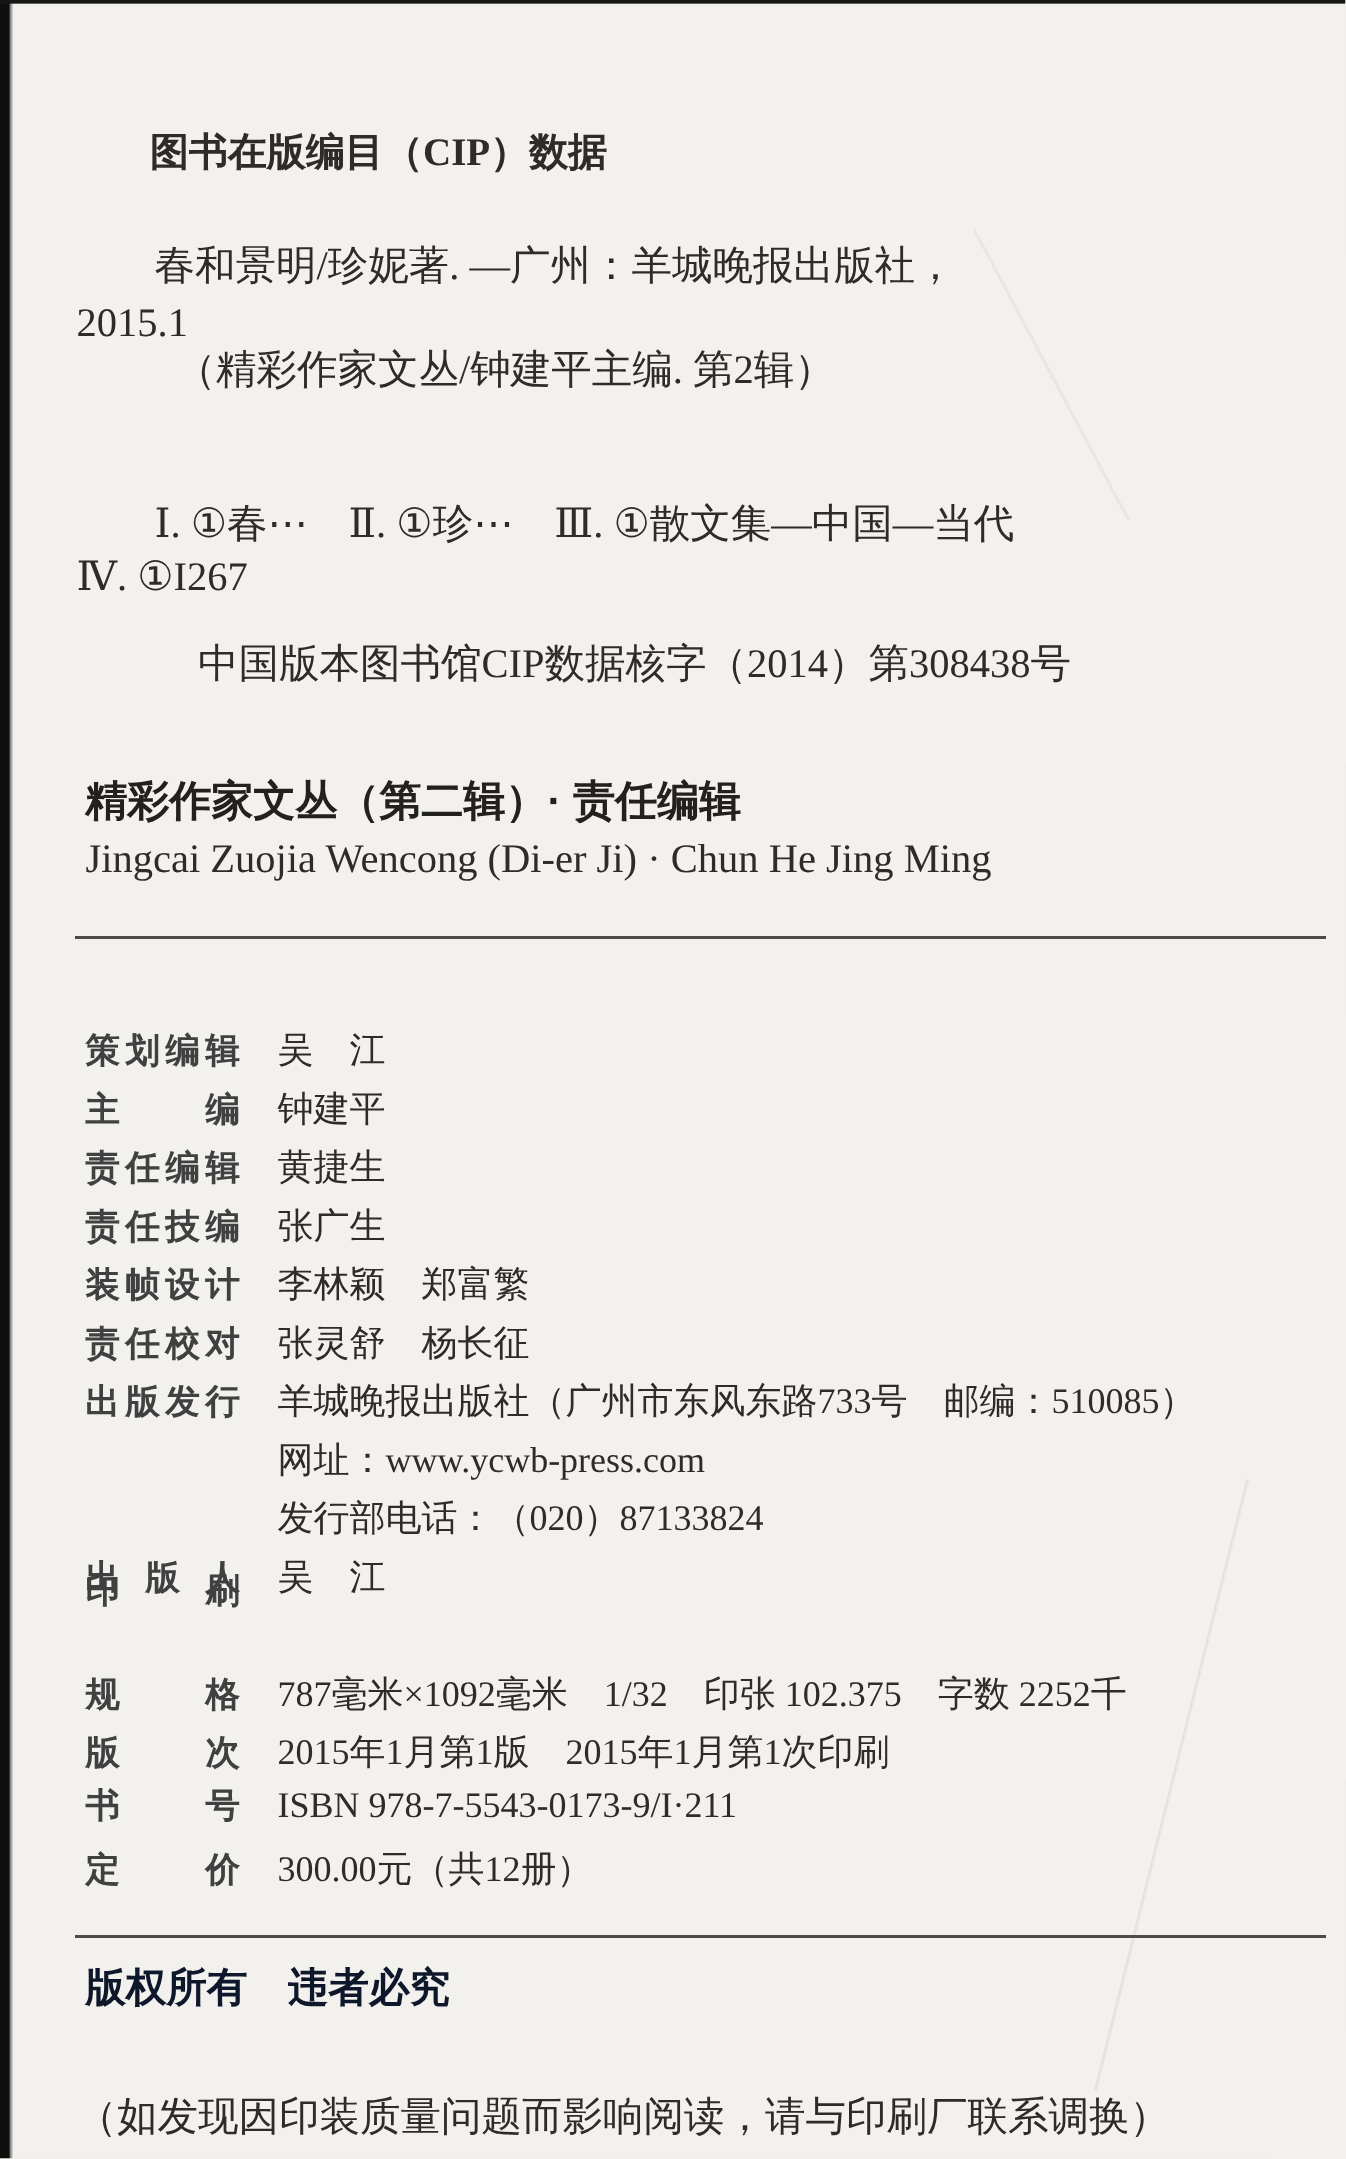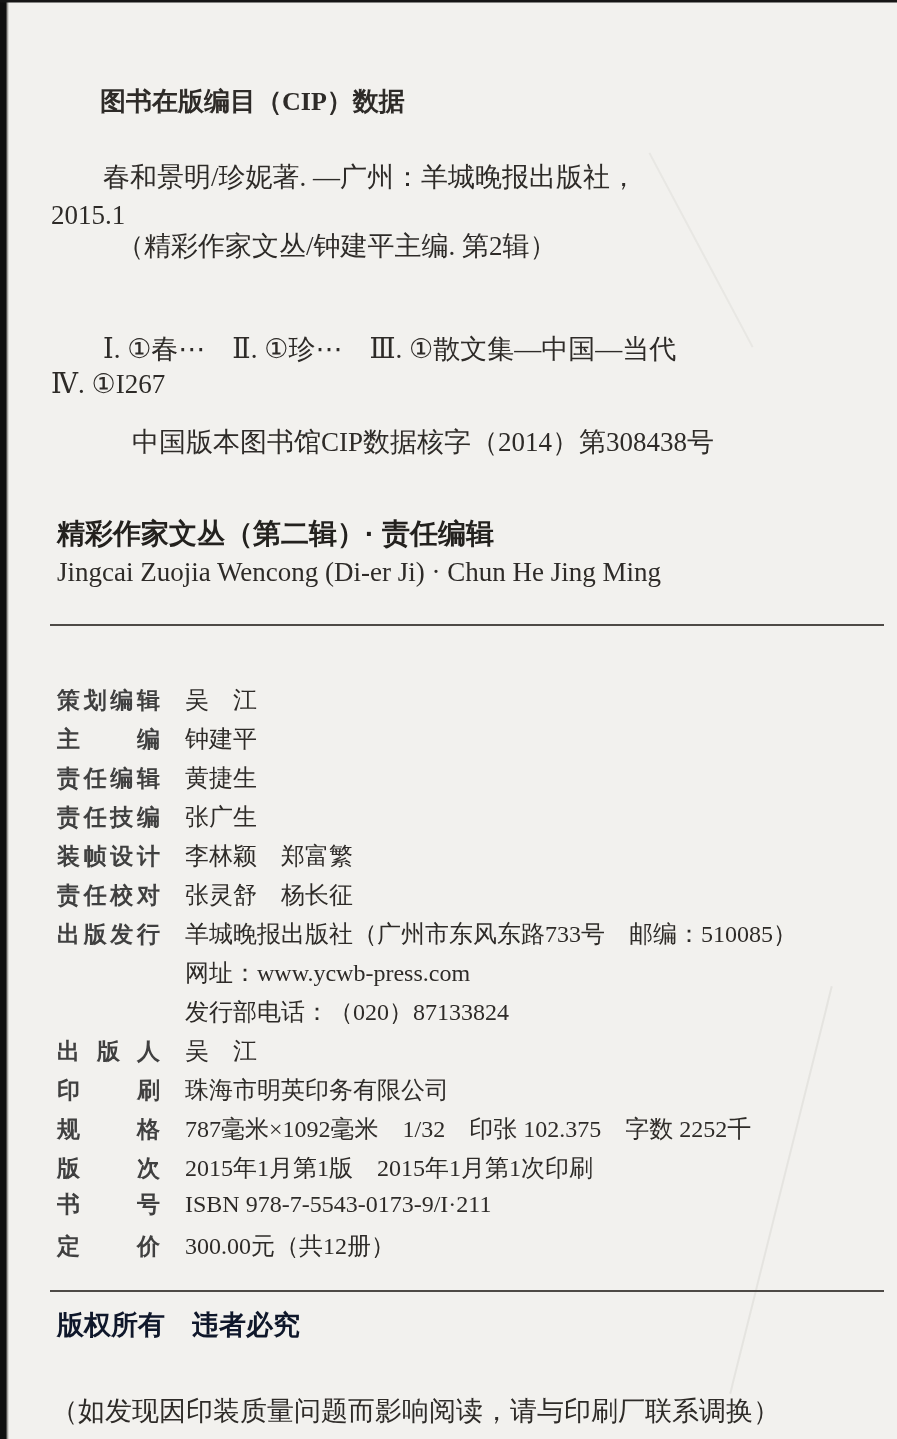--- a/index.html
+++ b/index.html
@@ -118,21 +118,20 @@
     <div class="credit-row">
       <div class="credit-label"></div>
       <div class="credit-value">发行部电话：（020）87133824</div>
     </div>
     <div class="credit-row">
       <div class="credit-label">出版人</div>
       <div class="credit-value">吴　江</div>
     </div>
     <div class="credit-row">
       <div class="credit-label">印刷</div>
-      <div class="credit-value">珠海市明英印务有限公司</div>
     </div>
     <div class="credit-row">
       <div class="credit-label">规格</div>
       <div class="credit-value">787毫米×1092毫米　1/32　印张 102.375　字数 2252千</div>
     </div>
     <div class="credit-row">
       <div class="credit-label">版次</div>
       <div class="credit-value">2015年1月第1版　2015年1月第1次印刷</div>
     </div>
     <div class="credit-row">

